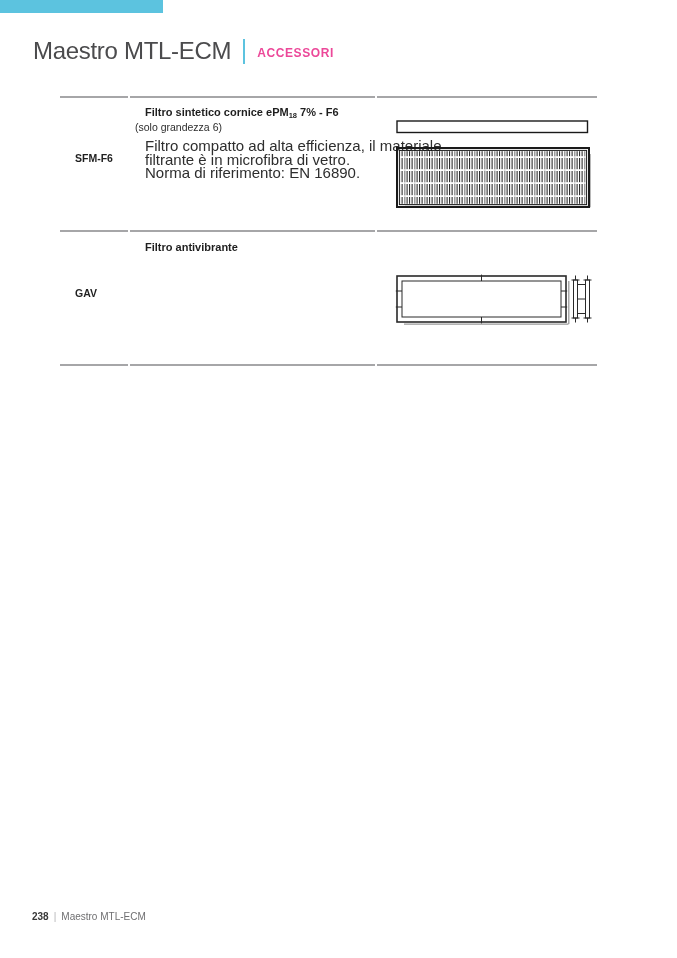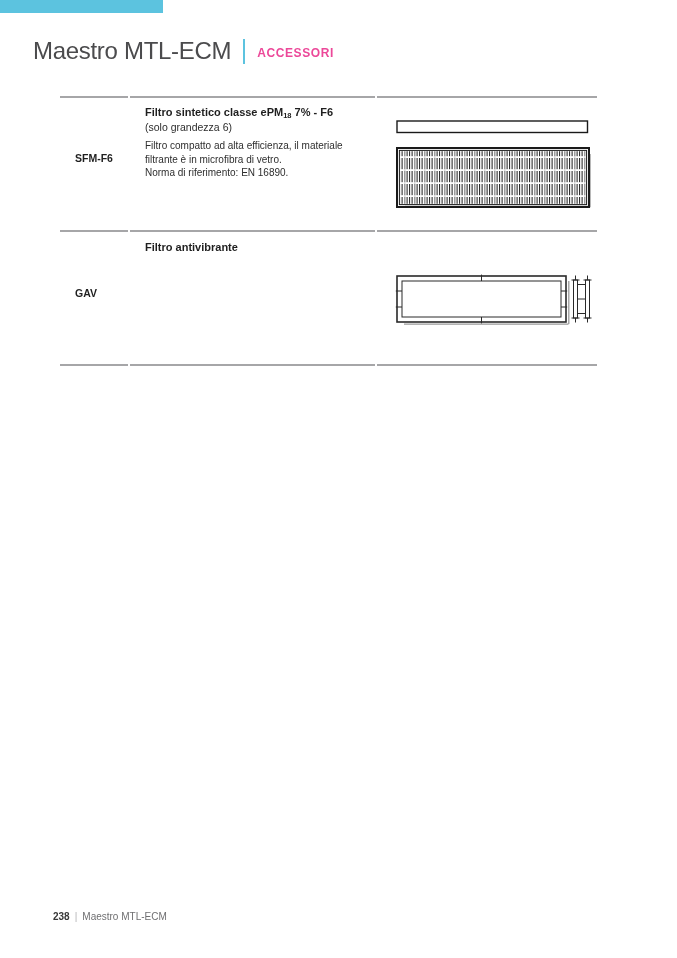--- a/index.html
+++ b/index.html
@@ -22,29 +22,29 @@
   
   .rule { position:absolute; left:60px; width:537px; height:2px; display:flex; gap:2px; }
   .rule span { background:#A6A6A8; height:2px; display:block; }
   .rule .c1 { width:68px; } .rule .c2 { width:245px; } .rule .c3 { flex:1; }
   .rule1 { top:96px; } .rule2 { top:230px; } .rule3 { top:364px; }
 
   
   .code { position:absolute; left:75px; font-size:10.5px; font-weight:bold; color:#1F1F1F;margin-top:45px; }
   .ptitle { position:absolute; left:145px; font-size:11px; font-weight:bold; color:#1F1F1F; }
   .ptitle .sub { font-size:7.5px; vertical-align:-2px; }
-  .subtitle { position:absolute; left:145px; font-size:10.5px; color:#2E2E2E; }
-  .desc { position:absolute; left:145px; font-size:10px; color:#2E2E2E; line-height:13.5px; white-space:pre-line; }
+  .subtitle { position:absolute; left:135px; font-size:10.5px; color:#2E2E2E; }
+  .desc { position:absolute; left:145px; font-size:15px; color:#2E2E2E; line-height:13.5px; white-space:pre-line; }
 
   .drawing { position:absolute; }
   .drawing svg { display:block; }
 
   
   .footer { position:absolute; left:32px; top:911px; font-size:10px; display:flex; gap:5px; align-items:baseline; }
-  .footer .num { font-weight:bold; color:#383838;margin-left:21px; }
+  .footer .num { font-weight:bold; color:#383838; }
   .footer .sep { color:#B5B5B7; }
   .footer .doc { color:#6F6F71; }
 </style>
 </head>
 <body>
 
 <div class="page">
 
   <div class="top-bar"></div>
 
@@ -65,21 +65,21 @@
     <span class="c3"></span>
   </div>
   <div class="rule rule3">
     <span class="c1"></span>
     <span class="c2"></span>
     <span class="c3"></span>
   </div>
 
   <div class="code" style="top:107px">SFM-F6</div>
   <div class="ptitle" style="top:106px">
-    <span>Filtro sintetico classe ePM</span><span class="sub">18</span><span> 7% - F6</span>
+    <span>Filtro sintetico cornice ePM</span><span class="sub">18</span><span> 7% - F6</span>
   </div>
   <div class="subtitle" style="top:121px">(solo grandezza 6)</div>
   <div class="desc" style="top:139px">Filtro compatto ad alta efficienza, il materiale
 filtrante è in microfibra di vetro.
 Norma di riferimento: EN 16890.</div>
 
   <div class="drawing" style="left:396px; top:120px; width:196px; height:88px">
     <svg width="196" height="88" viewBox="0 0 196 88" xmlns="http://www.w3.org/2000/svg">
       <defs>
         <pattern id="pleats" width="10" height="13" patternUnits="userSpaceOnUse">

